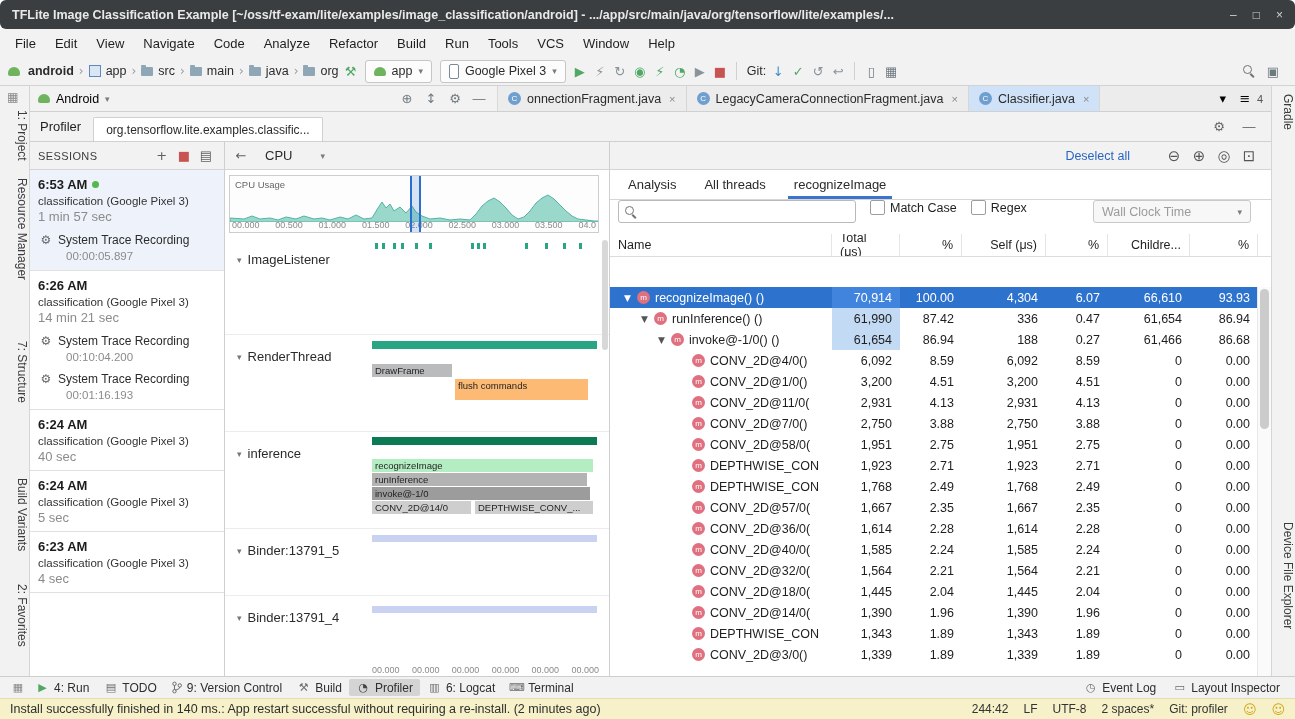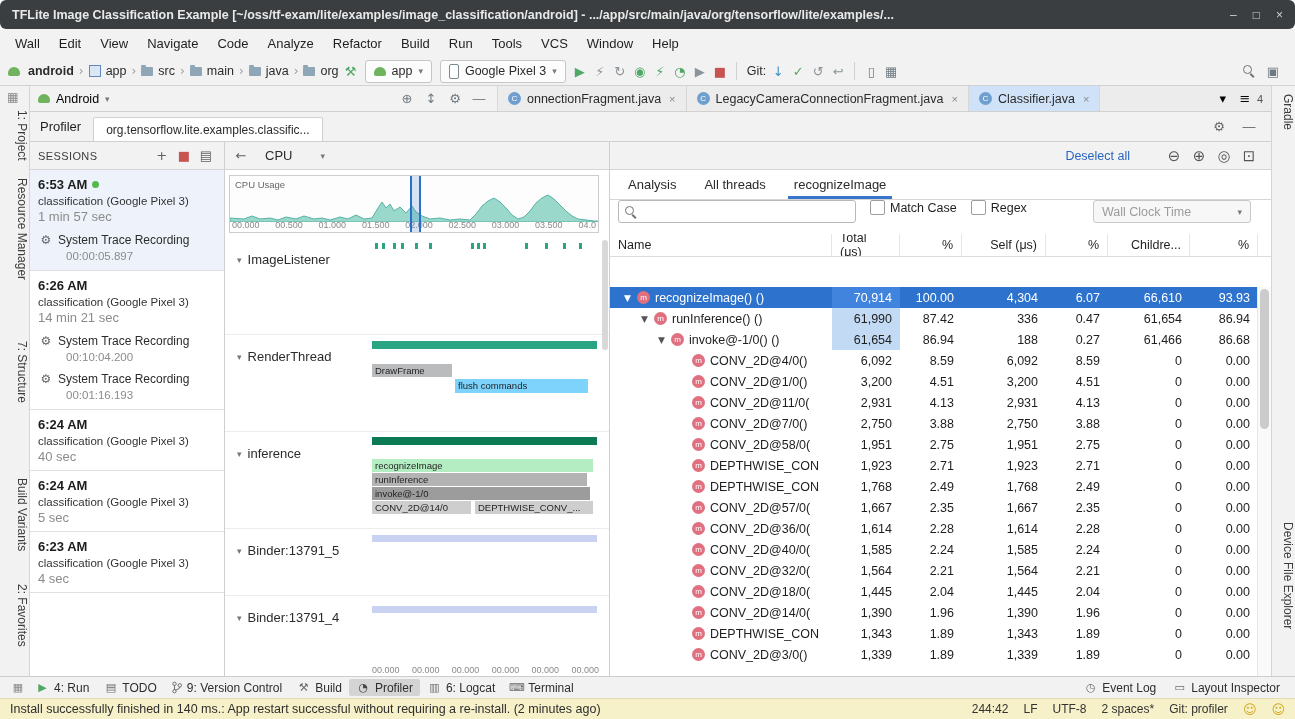--- a/index.html
+++ b/index.html
@@ -169,21 +169,21 @@
   <div class="titlebar">
     <span class="title">TFLite Image Classification Example [~/oss/tf-exam/lite/examples/image_classification/android] - .../app/src/main/java/org/tensorflow/lite/examples/...</span>
     <span class="win-controls">
       <span>–</span>
       <span>□</span>
       <span>×</span>
     </span>
   </div>
 
   <div class="menubar" id="menubar">
-      <span class="menu-item">Wall</span>
+      <span class="menu-item">File</span>
       <span class="menu-item">Edit</span>
       <span class="menu-item">View</span>
       <span class="menu-item">Navigate</span>
       <span class="menu-item">Code</span>
       <span class="menu-item">Analyze</span>
       <span class="menu-item">Refactor</span>
       <span class="menu-item">Build</span>
       <span class="menu-item">Run</span>
       <span class="menu-item">Tools</span>
       <span class="menu-item">VCS</span>
@@ -428,21 +428,21 @@
           <span class="bar" style="left: 338px; top: 5px; width: 3px; height: 6px; background: rgb(42, 165, 132); padding: 0px;"></span>
           <span class="bar" style="left: 354px; top: 5px; width: 3px; height: 6px; background: rgb(42, 165, 132); padding: 0px;"></span>
         </div>
         <div class="trow" style="height: 97px;">
           <div class="tname">
             <span class="tri">▾</span>
             <span>RenderThread</span>
           </div>
           <span class="bar" style="left: 147px; right: 12px; top: 6px; height: 8px; background: rgb(42, 165, 132); padding: 0px;"></span>
           <span class="bar" style="left: 147px; width: 80px; top: 29px; height: 13px; background: rgb(185, 187, 189);">DrawFrame</span>
-          <span class="bar" style="left: 230px; width: 133px; top: 44px; height: 14px; background: #7dd3fc;">flush commands</span>
+          <span class="bar" style="left: 230px; width: 133px; top: 44px; height: 21px; background: #fdba74;">flush commands</span>
         </div>
         <div class="trow" style="height: 97px;">
           <div class="tname">
             <span class="tri">▾</span>
             <span>inference</span>
           </div>
           <span class="bar" style="left: 147px; right: 12px; top: 5px; height: 8px; background: rgb(12, 122, 82); padding: 0px;"></span>
           <span class="bar" style="left: 147px; width: 221px; top: 27px; height: 13px; background: rgb(180, 237, 194);">recognizeImage</span>
           <span class="bar" style="left: 147px; width: 215px; top: 41px; height: 13px; background: rgb(179, 179, 179);">runInference</span>
           <span class="bar" style="left: 147px; width: 218px; top: 55px; height: 13px; background: rgb(156, 156, 156);">invoke@-1/0</span>

